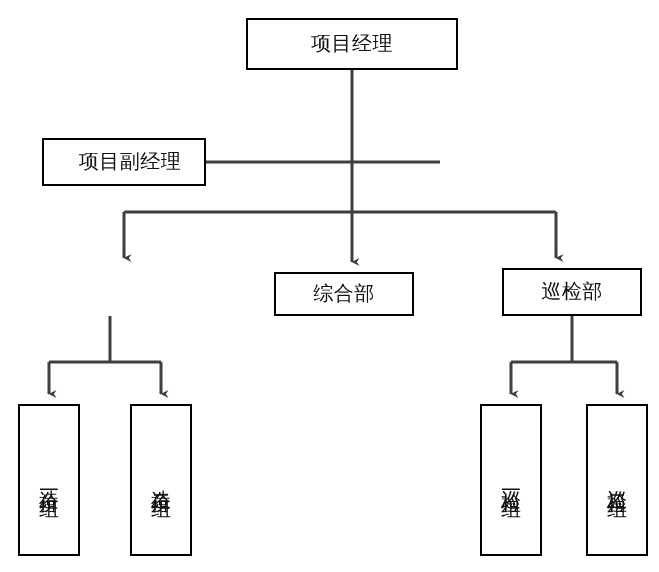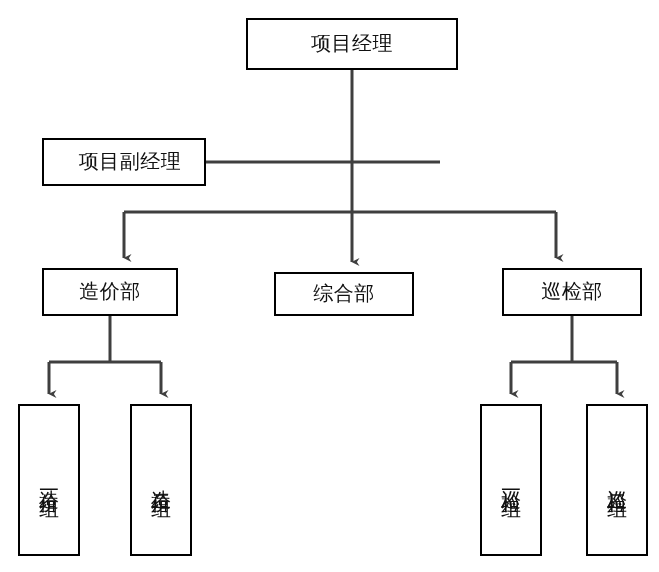--- a/index.html
+++ b/index.html
@@ -92,23 +92,20 @@
 
   <div class="node h-node" style="left:246px; top:18px; width:212px; height:52px;align-items:center;">
     <span class="node-label">项目经理</span>
   </div>
 
   <div class="node h-node" style="left:42px; top:138px; width:164px; height:48px;padding-left:12px;">
     <span class="node-label">项目副经理</span>
   </div>
 
 
-  <div class="node h-node" style="left:42px; top:268px; width:136px; height:48px;">
-    <span class="node-label">造价部</span>
-  </div>
 
   <div class="node h-node" style="left:274px; top:272px; width:140px; height:44px;">
     <span class="node-label">综合部</span>
   </div>
 
   <div class="node h-node" style="left:502px; top:268px; width:140px; height:48px;">
     <span class="node-label">巡检部</span>
   </div>
 
   <div class="node v-node" style="left:18px; top:404px; width:62px; height:152px;">

